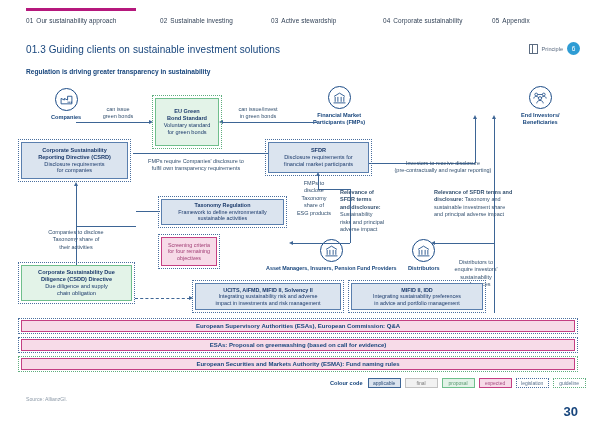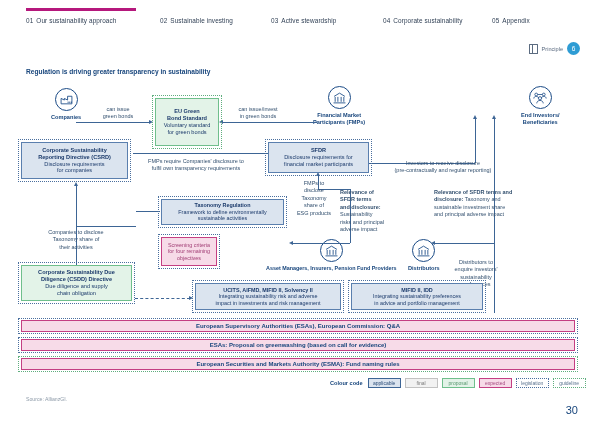--- a/index.html
+++ b/index.html
@@ -79,36 +79,37 @@
   .swatch{box-sizing:border-box;height:10px;min-width:33px;padding:0 3px;font-size:5px;
           display:flex;align-items:center;justify-content:center;color:#5b7490;}
   .sw-applicable{background:#dbe4ef;border:1px solid #3d6595;color:#2b4d78;}
   .sw-final{background:#f2f2f2;border:1px solid #c2c2c2;color:#7b7b7b;}
   .sw-proposal{background:#e3f3e8;border:1px solid #6fbf8c;color:#5a9a72;}
   .sw-expected{background:#f7dbe8;border:1px solid #c43f83;color:#a64b81;}
   .sw-leg{border:1px dotted #4a6f9e;background:#fff;color:#5b7490;}
   .sw-gui{border:1px dotted #5fae7e;background:#fff;color:#5b7490;}
 
   .source{position:absolute;left:26px;top:396px;font-size:5.2px;color:#8d9aa8;}
-  .pagenum{position:absolute;right:22px;top:404px;font-size:11px;font-weight:normal;color:#17457c;margin-left:17px;}
+  .pagenum{position:absolute;right:22px;top:404px;font-size:13px;font-weight:bold;color:#17457c;margin-left:17px;}
 </style>
 </head>
 <body>
 
 <div class="page">
 
   <div class="nav-rule"></div>
   <div class="nav">
     <div class="nav-item" style="left:0px;"><span class="nav-num">01</span><span>Our sustainability approach</span></div>
     <div class="nav-item" style="left:134px;"><span class="nav-num">02</span><span>Sustainable investing</span></div>
     <div class="nav-item" style="left:245px;"><span class="nav-num">03</span><span>Active stewardship</span></div>
     <div class="nav-item" style="left:357px;"><span class="nav-num">04</span><span>Corporate sustainability</span></div>
     <div class="nav-item" style="left:466px;"><span class="nav-num">05</span><span>Appendix</span></div>
   </div>
 
+  <div class="page-title">01.3 Guiding clients on sustainable investment solutions</div>
   <div class="principle">
     <span class="book-icon"></span>
     <span class="principle-label">Principle</span>
     <span class="principle-badge">6</span>
   </div>
 
   <div class="subtitle">Regulation is driving greater transparency in sustainability</div>
 
   <div class="entity" style="left:51px;top:88px;">
     <div class="circ">

